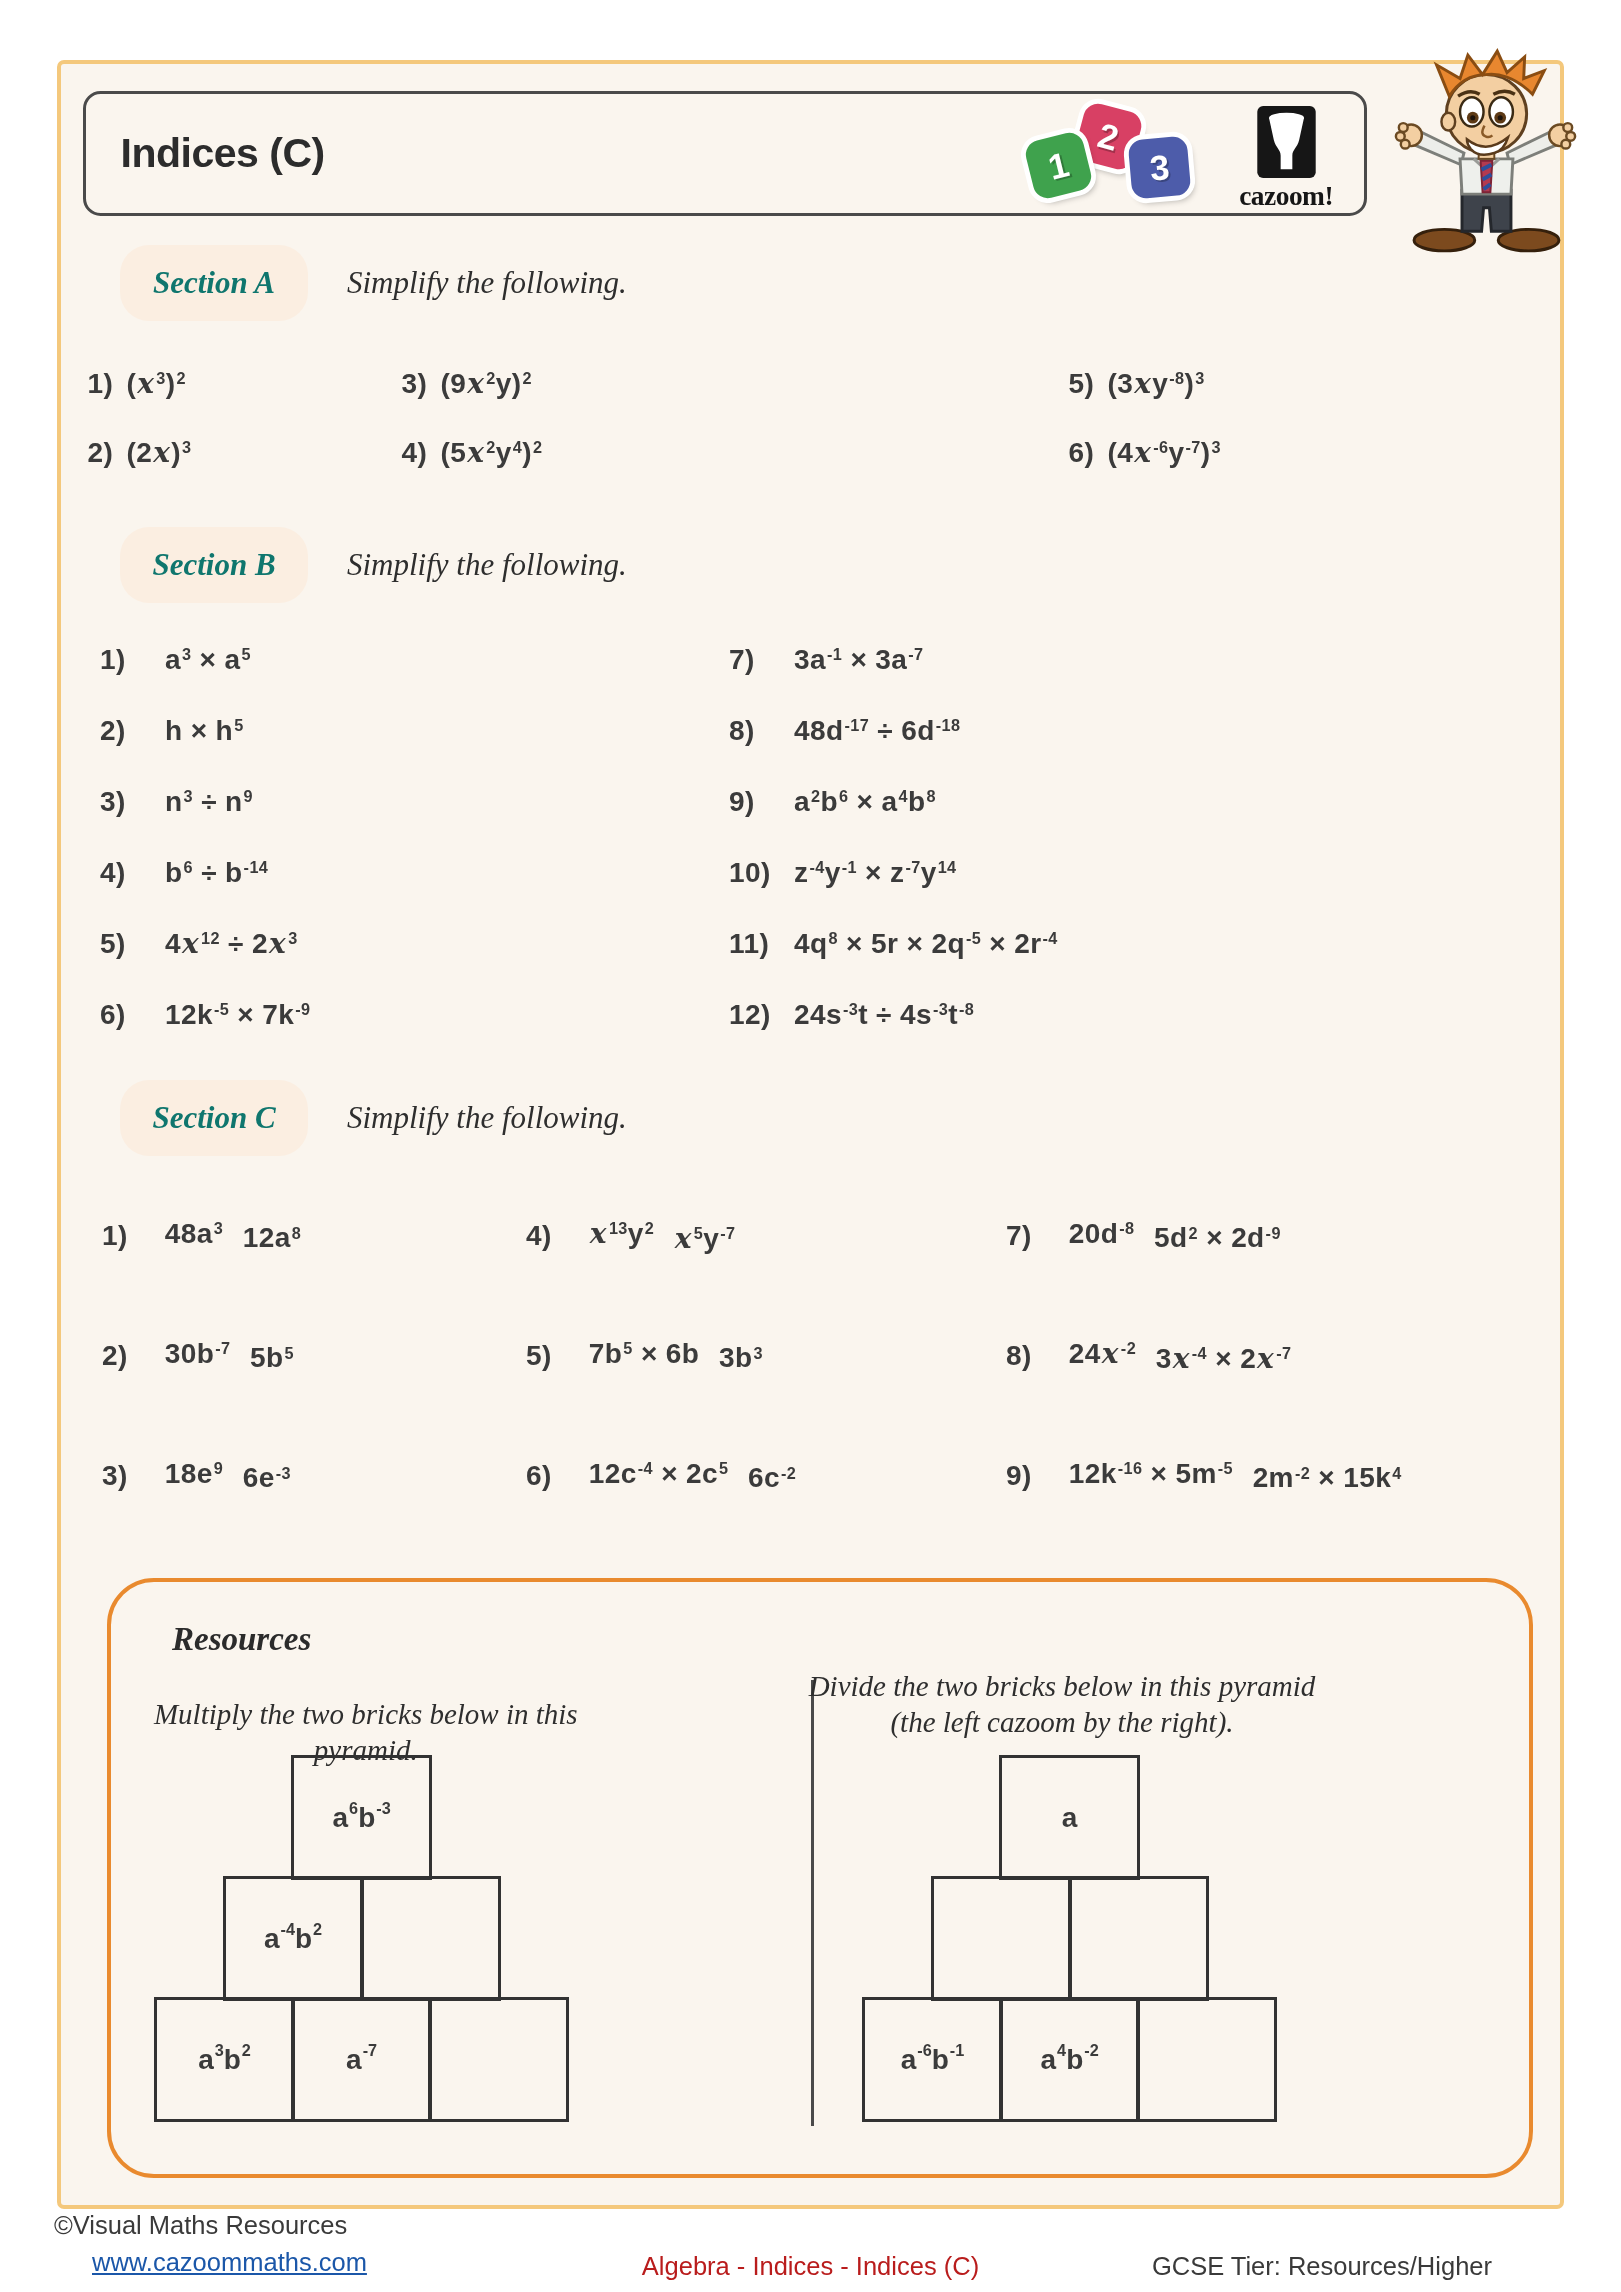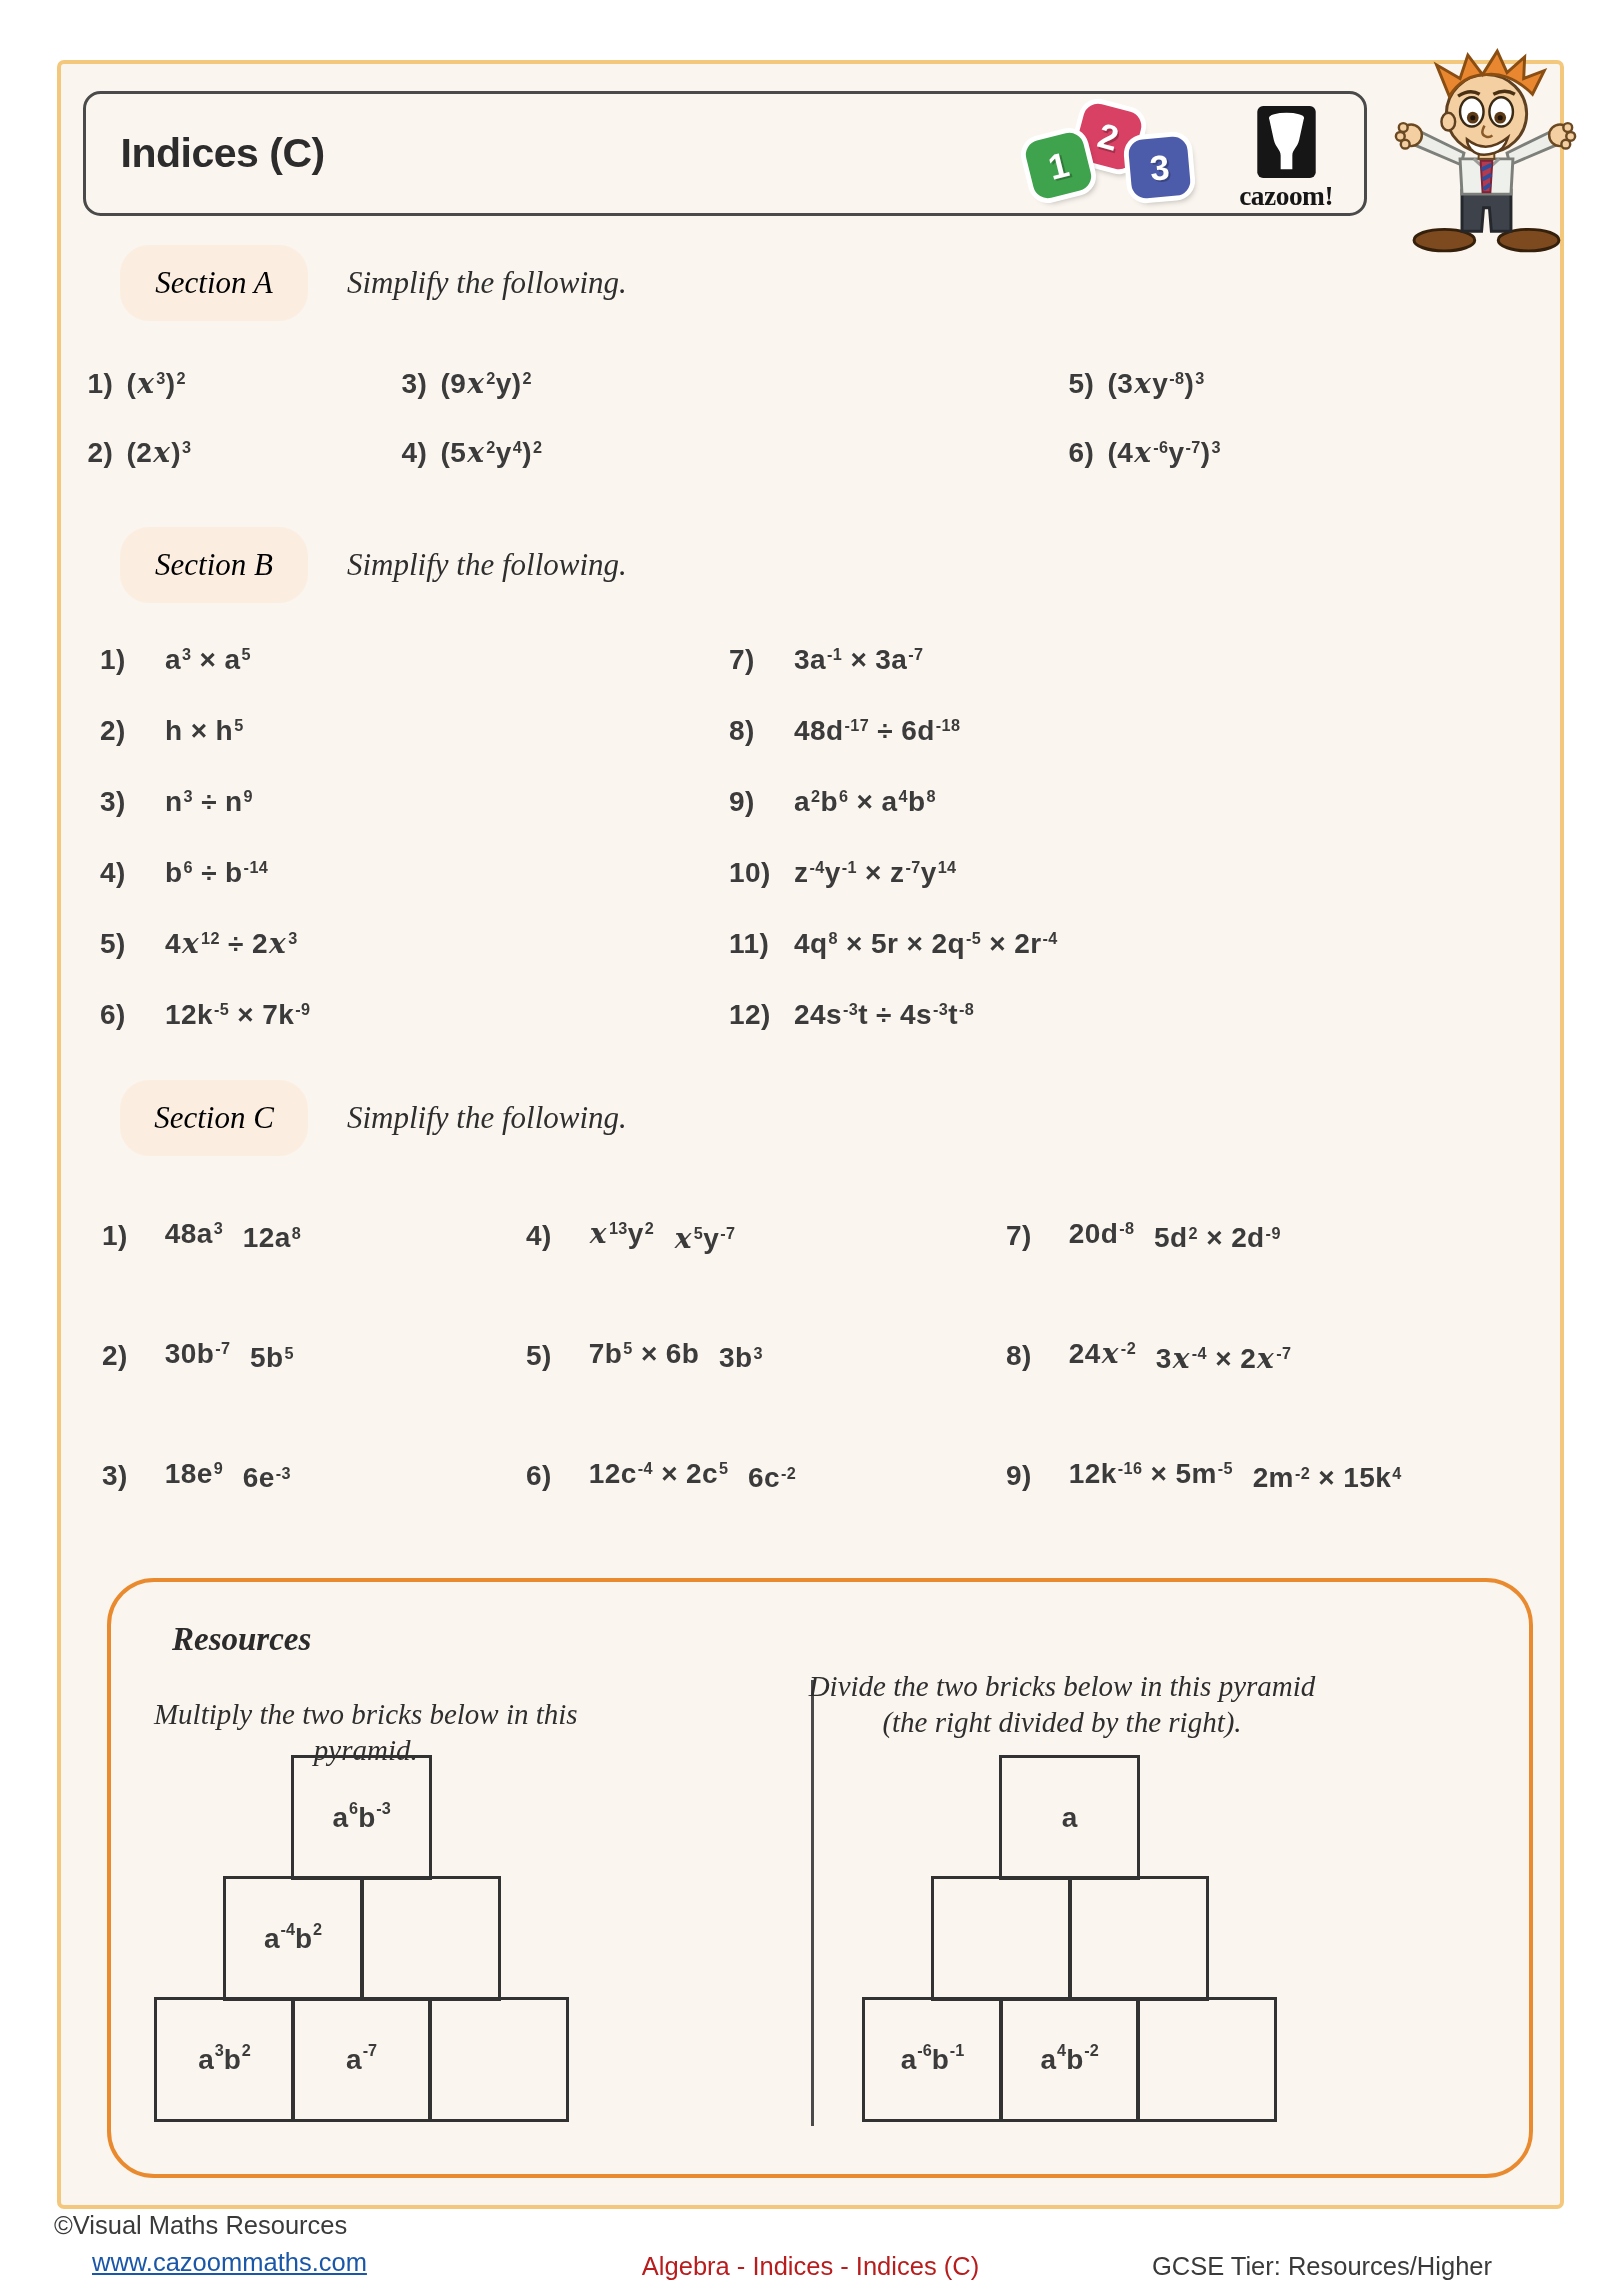--- a/index.html
+++ b/index.html
@@ -26,22 +26,22 @@
   .tile-2{left:57px;top:5.9px;transform:rotate(15deg);background:var(--tile-red);z-index:1;}
   .tile-3{left:108px;top:37px;transform:rotate(-5deg);background:var(--tile-blue);z-index:2;}
   .cazoom{position:absolute;left:1132px;top:11.8px;width:137px;text-align:center;}
   .cazoom-drum{display:block;margin:0 auto;}
   .cazoom-text{margin-top:2px;font-family:"Liberation Serif",serif;font-weight:bold;
        font-size:27.4px;color:#161616;letter-spacing:-0.5px;}
   .character{position:absolute;left:1368px;top:45px;width:235px;height:214px;z-index:5;}
   
   .sec-pill{position:absolute;left:59px;width:188px;height:76px;background:var(--peach);
        border-radius:29px;display:flex;align-items:center;justify-content:center;
-       font-family:"Liberation Serif",serif;font-weight:normal;font-style:italic;
-       font-size:31px;color:#000000;text-align:right;}
+       font-family:"Liberation Serif",serif;font-weight:bold;font-style:italic;
+       font-size:31px;color:#0f766e;text-align:right;}
   .sec-instr{position:absolute;left:286px;height:76px;line-height:76px;
        font-family:"Liberation Serif",serif;font-style:italic;font-size:31px;color:#2e2e2e;}
   
   .grid{position:absolute;display:grid;grid-auto-flow:column;}
   .grid-a{left:83px;top:329px;grid-template-rows:repeat(2,69px);grid-template-columns:314px 667px auto;}
   .grid-b{left:96px;top:604px;grid-template-rows:repeat(6,71px);grid-template-columns:629px auto;}
   .grid-c{left:98px;top:1157px;grid-template-rows:repeat(3,120px);grid-template-columns:424px 480px auto;}
   .prob{display:flex;align-items:center;font-size:28px;font-weight:bold;color:var(--ink);
         letter-spacing:0.4px;}
   .pnum{flex:0 0 auto;}
@@ -275,21 +275,21 @@
         </span>
       </div>
     </div>
 
   <div class="ext-box" style="left:46px;top:1514px;">
     <div class="ext-title">Resources</div>
     <div class="ext-divider"></div>
     <div class="ext-instr ext-instr-left">Multiply the two bricks below in this pyramid.</div>
     <div class="ext-instr ext-instr-right">
       <div>Divide the two bricks below in this pyramid</div>
-      <div>(the right divided by the right).</div>
+      <div>(the left cazoom by the right).</div>
     </div>
     <div class="pyramid pyr-left">
         <div class="pyr-row">
           <div class="brick">a<sup>6</sup>b<sup>-3</sup></div>
         </div>
         <div class="pyr-row">
           <div class="brick">a<sup>-4</sup>b<sup>2</sup></div>
           <div class="brick"></div>
         </div>
         <div class="pyr-row">

